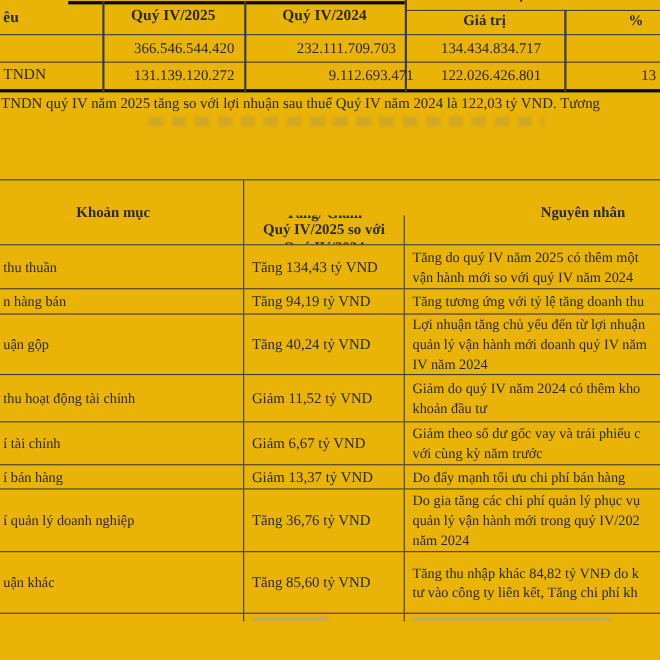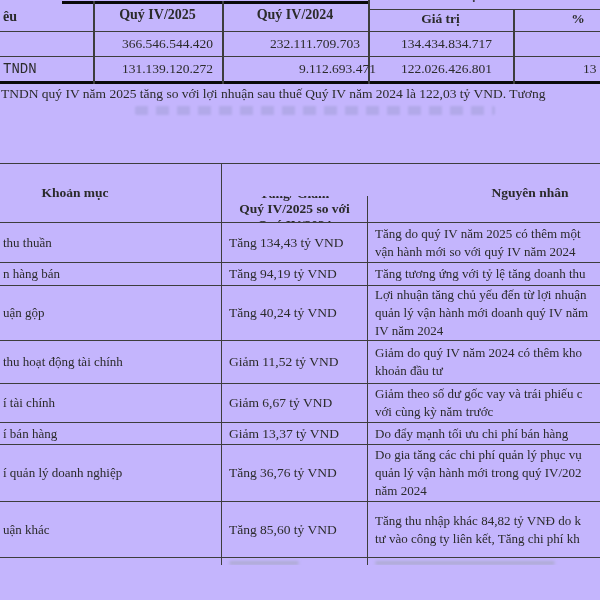--- a/index.html
+++ b/index.html
@@ -1,20 +1,20 @@
 <!DOCTYPE html>
 <html><head>
 <meta charset="utf-8">
 <style>
   html,body{margin:0;padding:0;}
   #page{
     position:relative;
     width:600px;height:600px;
     overflow:hidden;
-    background:#c4b5fd;
+    background:#eab308;
     font-family:"Liberation Serif", serif;
     color:#2b2b2b;
   }
   .abs{position:absolute;}
   .hline{position:absolute;background:#3d3d3d;height:1.5px;}
   .hline-thick{position:absolute;background:#0a0a0a;height:3px;}
   .vline{position:absolute;background:#3d3d3d;width:1.5px;}
   .num{font-size:13.5px;text-align:right;white-space:nowrap;}
   .hdr1{font-size:14px;font-weight:bold;text-align:center;white-space:nowrap;}
   .clip-top{position:absolute;overflow:hidden;}
@@ -39,21 +39,21 @@
   .c-item{width:222px;box-sizing:border-box;border-right:1.5px solid #3d3d3d;
           display:flex;align-items:center;padding-left:3px;font-size:13px;white-space:nowrap;overflow:hidden;}
   .c-change{width:146px;box-sizing:border-box;border-right:1.5px solid #3d3d3d;
           display:flex;align-items:center;padding-left:7px;font-size:13.5px;white-space:nowrap;overflow:hidden;}
   .c-reason{flex:1;display:flex;flex-direction:column;justify-content:center;
           padding-left:7px;font-size:13px;overflow:hidden;}
   .c-reason div{white-space:nowrap;line-height:18px;}
   #t2 .hrow{height:59px;}
   .hrow .c-item,.hrow .c-change,.hrow .c-reason{font-weight:bold;font-size:13.5px;}
   .hrow .c-item{padding-left:0;}
-  .hrow .c-item > div{width:150px;text-align:center;}
+  .hrow .c-item > div{width:150px;text-align:center;margin-left:28px;}
   .hrow .c-change{justify-content:center;padding-left:0;text-align:center;white-space:pre-line;line-height:15.5px;margin-top:32px;}
   .hrow .c-reason{align-items:flex-end;}
   .hrow .c-reason > div{width:140px;text-align:center;}
   .h40{height:40px;} .h23{height:23px;} .h55{height:55px;} .h43{height:43px;}
   .h39{height:39px;} .h36{height:36px;} .h22{height:22px;} .h57{height:57px;}
   .h56{height:56px;} .h7{height:7px;}
   .smudge{height:4px;background:#9aa2ad;filter:blur(1.5px);opacity:.5;margin-top:2px;border-radius:2px;}
 </style>
 </head>
 <body>
@@ -78,21 +78,21 @@
     <div class="clip-top" style="left:425px;top:0;width:130px;height:6px;">
       <div>Chênh lệch</div>
     </div>
     <div class="abs hdr1" style="left:368px;top:11px;width:145px;font-size:13.5px;">Giá trị</div>
     <div class="abs hdr1" style="left:513px;top:11px;width:130px;font-size:13.5px;">%</div>
 
     <div class="abs num" style="left:93px;top:36px;width:120px;">366.546.544.420</div>
     <div class="abs num" style="left:223px;top:36px;width:137px;">232.111.709.703</div>
     <div class="abs num" style="left:368px;top:36px;width:124px;">134.434.834.717</div>
 
-    <div class="abs num" style="left:3px;top:61px;text-align:left;font-size:14px;font-family:Liberation Mono, monospace;">TNDN</div>
+    <div class="abs num" style="left:3px;top:61px;text-align:left;font-size:14px;">TNDN</div>
     <div class="abs num" style="left:93px;top:61px;width:120px;">131.139.120.272</div>
     <div class="abs num" style="left:223px;top:61px;width:137px;margin-left:16px;">9.112.693.471</div>
     <div class="abs num" style="left:368px;top:61px;width:124px;">122.026.426.801</div>
     <div class="abs num" style="left:583px;top:61px;width:30px;text-align:left;">13</div>
   </div>
 
   <div id="note">TNDN quý IV năm 2025 tăng so với lợi nhuận sau thuế Quý IV năm 2024 là 122,03 tỷ VND. Tương</div>
 
   <div class="ghost" style="left:135px;top:106px;width:360px;height:9px;"></div>
 

